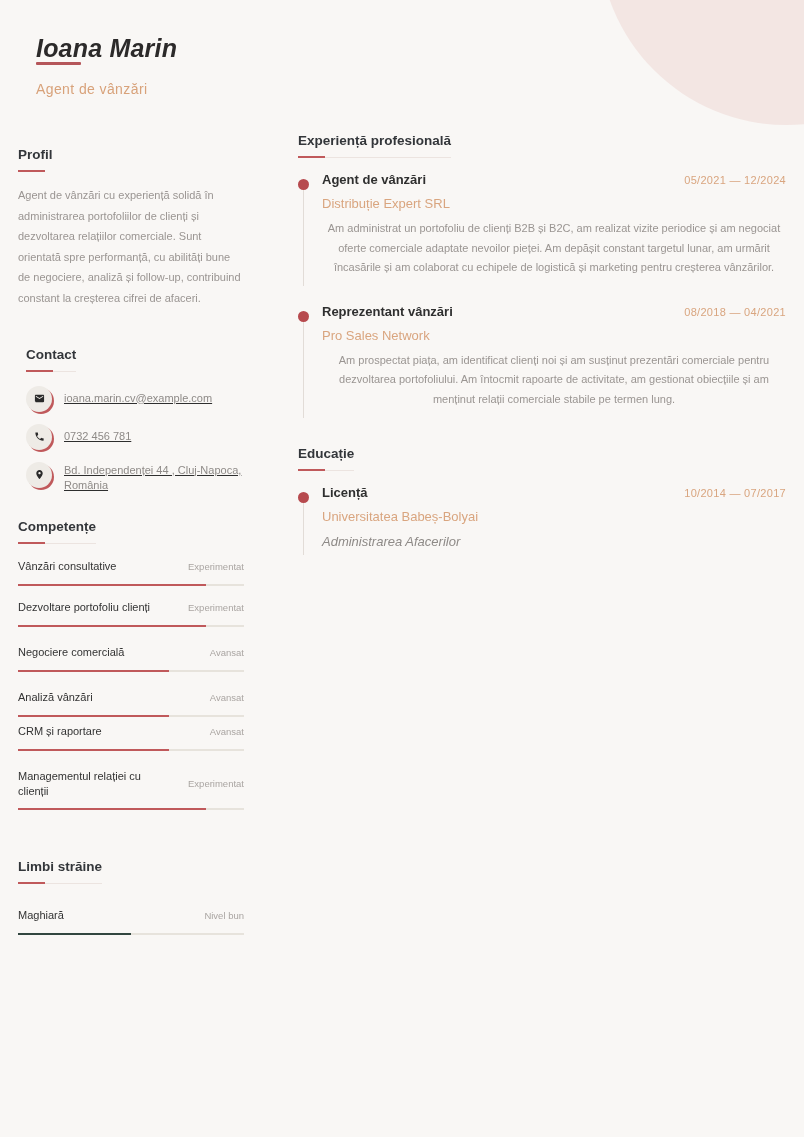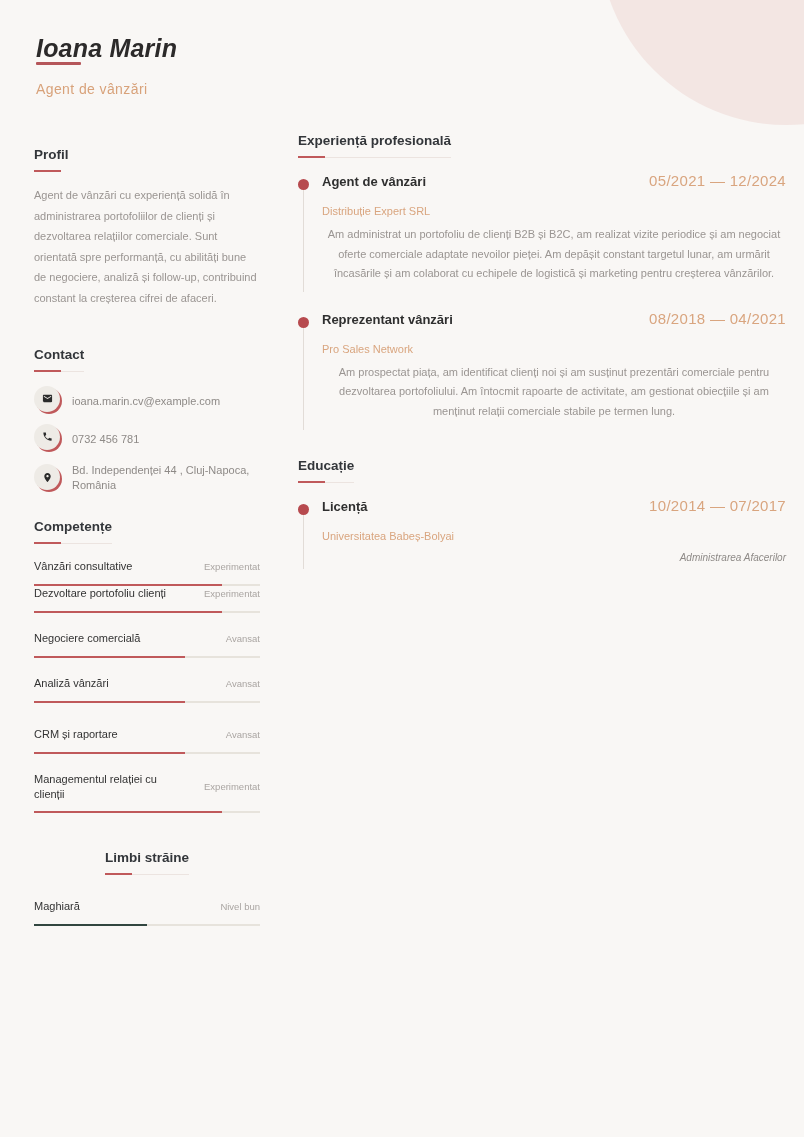--- a/index.html
+++ b/index.html
@@ -37,21 +37,21 @@
     background: #b5565a;
     border-radius: 1px;
   }
   .subtitle {
     margin-top: 16px;
     font-size: 14px;
     color: #d8a27a;
     letter-spacing: 0.4px;
   }
 
-  .left { position: absolute; left: 34px; top: 145px; width: 226px; }
+  .left { position: absolute; left: 18px; top: 145px; width: 226px; }
   .right { position: absolute; left: 298px; top: 131px; width: 488px; }
 
   .section-title {
     font-size: 13.5px;
     font-weight: bold;
     color: #33363a;
     position: relative;
     padding-bottom: 10px;
     display: inline-block;
   }
@@ -64,25 +64,26 @@
     height: 1px; right: 0; background: #ece4e0;
   }
 
   .profile-text {
     margin-top: 13px;
     font-size: 11px;
     line-height: 20.6px;
     color: #9a9592;
   }
 
-  .contact { margin-top: 36px; }
+  .contact { margin-top: 36px; margin-left: 8px; }
   .contact-list { margin-top: 14px; }
   .contact-item {
-    display: flex; align-items: center;
+    display: flex; align-items: flex-start;
     margin-bottom: 12px;
+    text-decoration: underline;
   }
   .contact-icon {
     flex: 0 0 26px;
     width: 26px; height: 26px;
     border-radius: 50%;
     background: #eeebe6;
     box-shadow: 2px 2px 0 #c0595b;
     display: flex; align-items: center; justify-content: center;
     margin-right: 12px;
   }
@@ -106,47 +107,47 @@
   .skill-level { font-size: 9.5px; color: #aaa5a2; white-space: nowrap; }
   .bar {
     margin-top: 9px;
     height: 2px;
     background: #e7e3dc;
     position: relative;
   }
   .bar-fill { position: absolute; left: 0; top: 0; height: 2px; background: #c0595b; }
   .bar-fill.dark { background: #324640; }
 
-  .langs { margin-top: 35px; text-align: center; }
+  .langs { margin-top: 47px; }
 
   
   .timeline { position: relative; margin-top: 14px; }
   .tl-item { position: relative; padding-left: 24px; }
   .tl-line {
     position: absolute; left: 5px; top: 10px; bottom: 0;
     width: 1px; background: #e2dcd7;
   }
   .tl-dot {
     position: absolute; left: 0; top: 7px;
     width: 11px; height: 11px; border-radius: 50%;
     background: #b74a4e;
   }
   .tl-head { display: flex; justify-content: space-between; align-items: baseline; }
   .tl-title { font-size: 13px; font-weight: bold; color: #2f2f2f; }
-  .tl-date { font-size: 15px; color: #d9a57f; letter-spacing: 0.3px; }
-  .tl-org { margin-top: 16px; font-size: 11px; color: #d9a57f; }
+  .tl-date { font-size: 11px; color: #d9a57f; letter-spacing: 0.3px; }
+  .tl-org { margin-top: 9px; font-size: 13px; color: #d9a57f; }
   .tl-desc {
     margin-top: 8px;
     font-size: 11px; line-height: 19.6px;
     color: #9a9592;
     padding-bottom: 8px;
     text-align: center;
   }
   .tl-item + .tl-item { margin-top: 18px; }
-  .tl-italic { margin-top: 10px; font-size: 10px; font-style: italic; color: #8e8a87; padding-bottom: 6px; text-align: right; }
+  .tl-italic { margin-top: 10px; font-size: 13px; font-style: italic; color: #8e8a87; padding-bottom: 6px; }
 
   .edu { margin-top: 26px; }
 </style>
 </head>
 <body>
 
 <div class="deco-circle"></div>
 
 <div class="header">
   <div class="name">Ioana Marin</div>
@@ -207,21 +208,21 @@
     <div class="skill-list">
       <div class="skill">
         <div class="skill-row">
           <span class="skill-name">Vânzări consultative</span>
           <span class="skill-level">Experimentat</span>
         </div>
         <div class="bar">
             <div class="bar-fill" style="width:83%"></div>
           </div>
       </div>
-      <div class="skill" style="padding-top:0">
+      <div class="skill" style="padding-top:14px">
         <div class="skill-row">
           <span class="skill-name">Dezvoltare portofoliu clienți</span>
           <span class="skill-level">Experimentat</span>
         </div>
         <div class="bar">
             <div class="bar-fill" style="width:83%"></div>
           </div>
       </div>
       <div class="skill" style="padding-top:18px">
         <div class="skill-row">
@@ -234,21 +235,21 @@
       </div>
       <div class="skill" style="padding-top:18px">
         <div class="skill-row">
           <span class="skill-name">Analiză vânzări</span>
           <span class="skill-level">Avansat</span>
         </div>
         <div class="bar">
             <div class="bar-fill" style="width:67%"></div>
           </div>
       </div>
-      <div class="skill" style="padding-top:24px">
+      <div class="skill" style="padding-top:7px">
         <div class="skill-row">
           <span class="skill-name">CRM și raportare</span>
           <span class="skill-level">Avansat</span>
         </div>
         <div class="bar">
             <div class="bar-fill" style="width:67%"></div>
           </div>
       </div>
       <div class="skill" style="padding-top:18px">
         <div class="skill-row">

